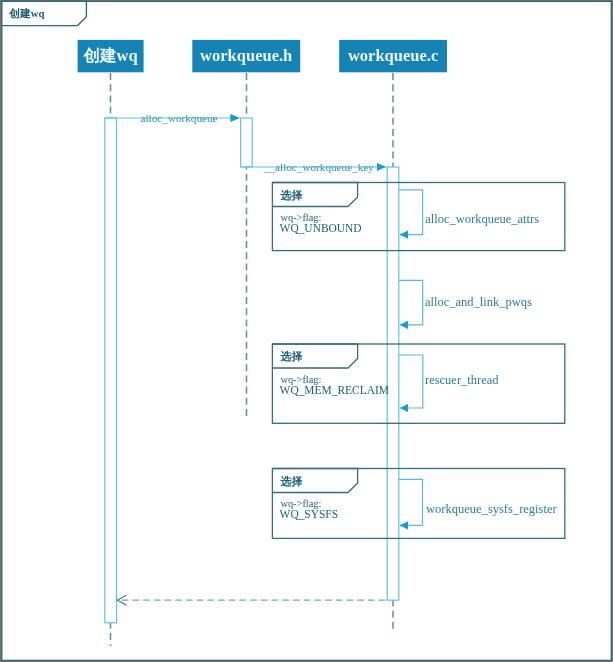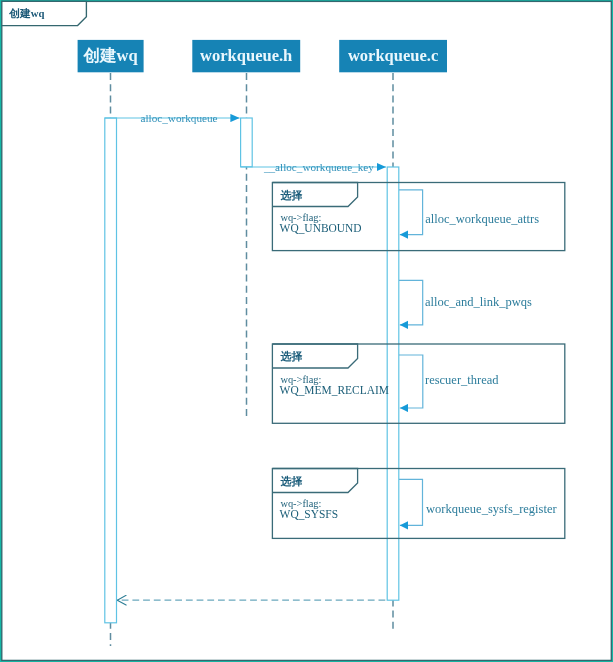--- a/index.html
+++ b/index.html
@@ -1,18 +1,18 @@
 <!DOCTYPE html>
 <html><head>
 <meta charset="utf-8">
 <title>UML Sequence Diagram</title>
 <style>
   html,body{margin:0;padding:0;background:#ffffff;}
   body{width:613px;height:662px;overflow:hidden;font-family:"Liberation Serif",serif;}
-  #canvas{position:relative;width:613px;height:662px;background:#14b8a6;text-align:center;}
+  #canvas{position:relative;width:613px;height:662px;background:#737373;text-align:center;}
   svg#diagram{position:absolute;left:0;top:0;display:block;}
 
   .frame-rect{fill:#ffffff;stroke:#34676f;stroke-width:1.35;}
   .frame-tab{fill:#ffffff;stroke:#34676f;stroke-width:1.35;}
   .frame-tab-label{fill:#1b5877;font-family:"Liberation Serif",serif;font-size:10.7px;font-weight:bold;}
 
   .pbox{fill:#1683b5;}
   .pbox-label{fill:#e9f7fd;font-family:"Liberation Serif",serif;font-weight:bold;font-size:16.5px;}
 
   .lifeline{stroke:#5f8da0;stroke-width:1.5;stroke-dasharray:7 4.2;fill:none;}

